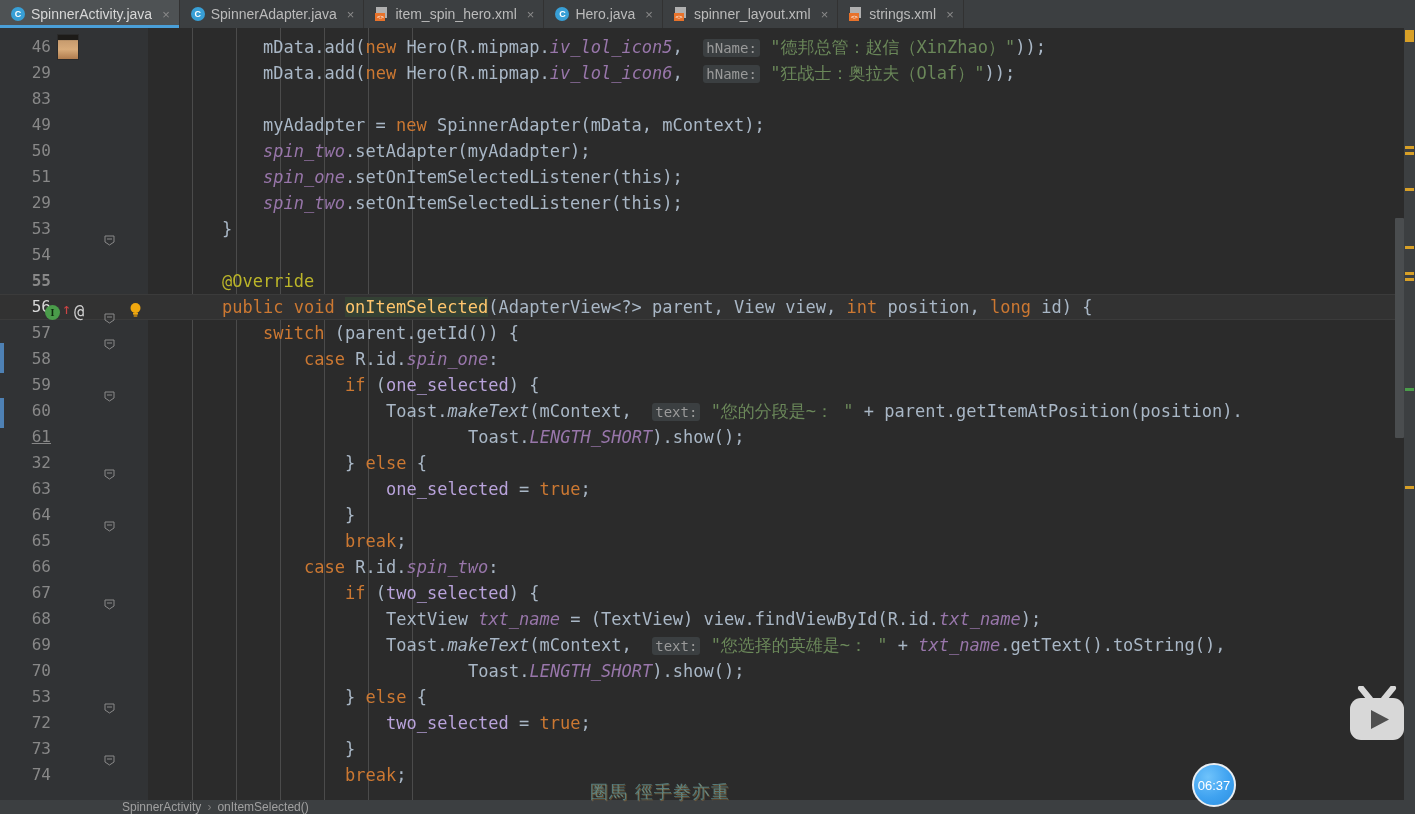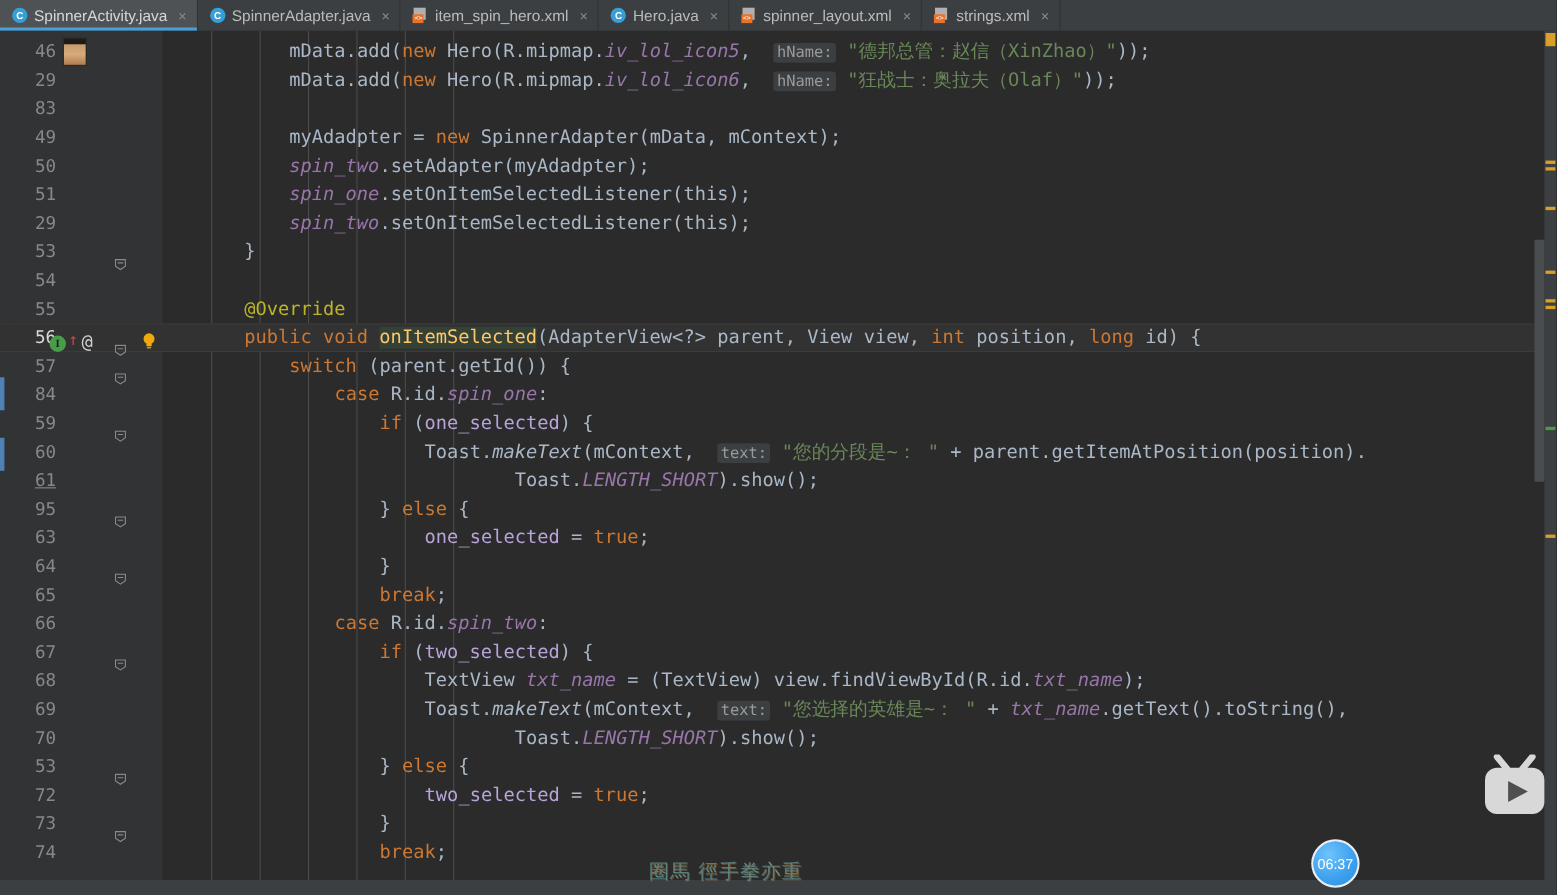--- a/index.html
+++ b/index.html
@@ -313,28 +313,28 @@
     <div id="lnums">
         <div class="lnum" style="top: 6px; left: 11px;">46</div>
         <div class="lnum" style="top: 32px; left: 11px;">29</div>
         <div class="lnum" style="top: 58px; left: 11px;">83</div>
         <div class="lnum" style="top: 84px; left: 11px;">49</div>
         <div class="lnum" style="top: 110px; left: 11px;">50</div>
         <div class="lnum" style="top: 136px; left: 11px;">51</div>
         <div class="lnum" style="top: 162px; left: 11px;">29</div>
         <div class="lnum" style="top: 188px; left: 11px;">53</div>
         <div class="lnum" style="top: 214px; left: 11px;">54</div>
-        <div class="lnum" style="top: 240px; left: 11px;">55</div>
+        <div class="lnum" style="top: 240px; left: 11px; font-weight: bold;">55</div>
         <div class="lnum cur" style="top: 266px; left: 11px;">56</div>
         <div class="lnum" style="top: 292px; left: 11px;">57</div>
-        <div class="lnum" style="top: 318px; left: 11px;">84</div>
+        <div class="lnum" style="top: 318px; left: 11px;">58</div>
         <div class="lnum" style="top: 344px; left: 11px;">59</div>
         <div class="lnum" style="top: 370px; left: 11px;">60</div>
         <div class="lnum" style="top: 396px; left: 11px; text-decoration: underline;">61</div>
-        <div class="lnum" style="top: 422px; left: 11px;">95</div>
+        <div class="lnum" style="top: 422px; left: 11px;">32</div>
         <div class="lnum" style="top: 448px; left: 11px;">63</div>
         <div class="lnum" style="top: 474px; left: 11px;">64</div>
         <div class="lnum" style="top: 500px; left: 11px;">65</div>
         <div class="lnum" style="top: 526px; left: 11px;">66</div>
         <div class="lnum" style="top: 552px; left: 11px;">67</div>
         <div class="lnum" style="top: 578px; left: 11px;">68</div>
         <div class="lnum" style="top: 604px; left: 11px;">69</div>
         <div class="lnum" style="top: 630px; left: 11px;">70</div>
         <div class="lnum" style="top: 656px; left: 11px;">53</div>
         <div class="lnum" style="top: 682px; left: 11px;">72</div>
@@ -450,20 +450,25 @@
       <div class="em" style="top:218px;background:#d8a027;"></div>
       <div class="em" style="top:244px;background:#d8a027;"></div>
       <div class="em" style="top:250px;background:#d8a027;"></div>
       <div class="em" style="top:360px;background:#4a9c4a;"></div>
       <div class="em" style="top:458px;background:#d8a027;"></div>
     </div>
     <div class="sb-thumb" style="top:190px;"></div>
 
   </div>
 
+  <div class="bottombar">
+    <span>SpinnerActivity</span>
+    <span class="sep">›</span>
+    <span>onItemSelected()</span>
+  </div>
 
   <div class="watermark">圈馬 徑手拳亦重</div>
 
   <div class="tvlogo">
     <svg width="66" height="62" viewBox="0 0 66 62">
       <path d="M17 2 L26 13" stroke="#d8d8d8" stroke-width="6" stroke-linecap="round" fill="none"></path>
       <path d="M49 2 L40 13" stroke="#d8d8d8" stroke-width="6" stroke-linecap="round" fill="none"></path>
       <rect x="6" y="12" width="54" height="42" rx="11" fill="#d8d8d8"></rect>
       <path d="M27 24 L45 33.5 L27 43 Z" fill="#4f4f4f"></path>
     </svg>

